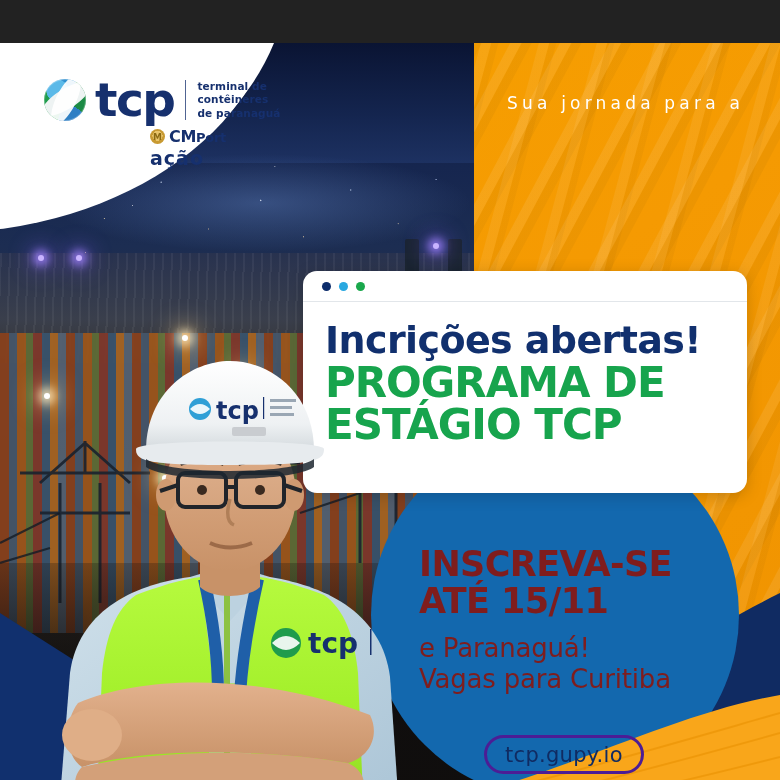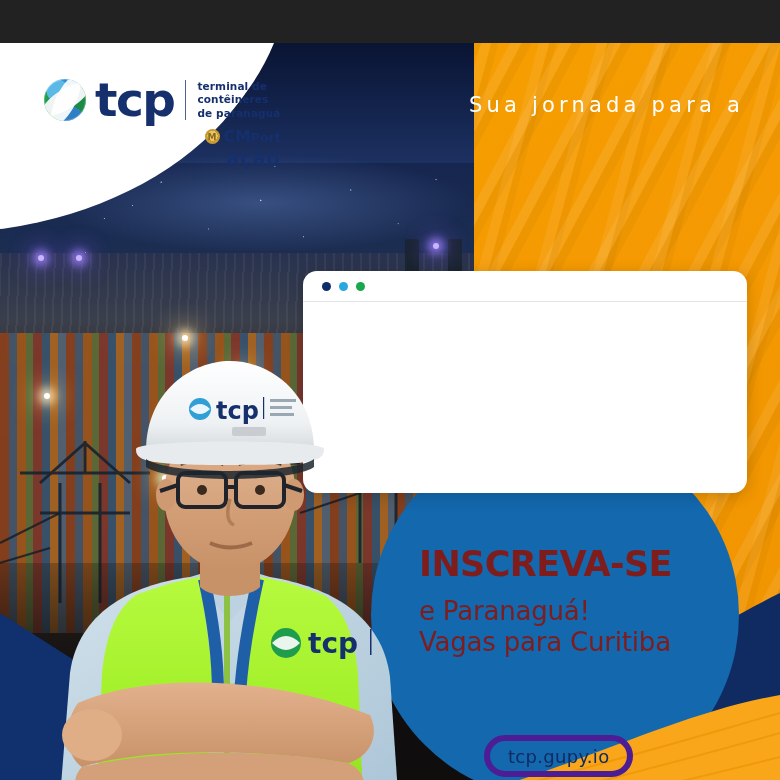--- a/index.html
+++ b/index.html
@@ -166,42 +166,42 @@
   }
   .wordmark{
     font-size:47px; line-height:.84; font-weight:700; color:#16306e;
     letter-spacing:-1.5px;
   }
   .divider-v{ width:1px; height:40px; background:#16306e; opacity:.75; margin:0 2px; }
   .tagline{
     font-size:10.5px; line-height:1.28; color:#16306e; font-weight:600; letter-spacing:.1px;
   }
   .cmport{
-    margin-left:106px; display:flex; flex-direction:column; align-items:flex-end; gap:1px;
+    margin-left:106px; display:flex; flex-direction:column; align-items:flex-start; gap:1px;
   }
   .cmport-top{ display:flex; align-items:center; gap:4px; }
   .cm-emblem{
     width:15px; height:15px; border-radius:50%;
     background:radial-gradient(circle at 50% 45%, #e8c46a 0 45%, #c89a32 46% 100%);
     position:relative;
   }
   .cm-emblem:after{
     content:"M"; position:absolute; inset:0; display:flex; align-items:center; justify-content:center;
     font-size:9px; color:#8c6a13; font-weight:700;
   }
   .cm-text{ font-size:16px; font-weight:700; color:#16306e; letter-spacing:-.3px; }
   .cm-text .sm{ font-size:13px; }
   .cm-cn{ font-size:19px; font-weight:700; color:#16306e; letter-spacing:1px; }
 
   
   .headline{
     position:absolute; right:36px; top:50px; text-align:right; z-index:5;
   }
   .headline .kicker{
-    color:#ffffff; font-size:21px; letter-spacing:4.2px; font-weight:400;
+    color:#ffffff; font-size:17px; letter-spacing:4.2px; font-weight:400;
     margin-bottom:2px;
   }
   .headline .big{
     font-size:51px; font-weight:700; letter-spacing:-1.2px; line-height:1;
     white-space:nowrap;
   }
   .headline .big .p1{ color:#11306e; }
   .headline .big .p2{ color:#ffffff; }
 
   
@@ -256,22 +256,22 @@
     position:absolute; left:419px; top:503px; width:290px; z-index:8; color:#7f1d1d;
   }
   .cta .l1{
     font-size:35px; font-weight:700; line-height:1.06; letter-spacing:-.6px;
   }
   .cta .l2{
     font-size:26px; font-weight:400; line-height:1.2; margin-top:13px; letter-spacing:-.2px;
   }
   .pill{
     position:absolute; left:484px; top:692px; z-index:9;
-    border:6px solid #4c1d95; border-radius:999px;
-    padding:5px 18px 4px; color:#102b62; font-size:18px; font-weight:500;
+    border:3px solid #4c1d95; border-radius:999px;
+    padding:5px 18px 4px; color:#102b62; font-size:21px; font-weight:500;
     letter-spacing:.3px;
   }
 
   
   .person{ position:absolute; left:18px; top:300px; width:420px; height:480px; z-index:8; }
 </style>
 </head>
 <body>
 
 <div id="poster">
@@ -355,33 +355,41 @@
 
   <div class="headline">
     <div class="kicker">Sua jornada para a</div>
   </div>
 
   <div class="blue-circle"></div>
 
   <div class="cta">
     <div class="l1">
       <div>INSCREVA-SE</div>
+      <div>ATÉ 15/11</div>
     </div>
     <div class="l2">
       <div>e Paranaguá!</div>
       <div>Vagas para Curitiba</div>
     </div>
   </div>
   <div class="pill">tcp.gupy.io</div>
 
   <div class="card">
     <div class="card-bar">
       <span class="dot d1"></span>
       <span class="dot d2"></span>
       <span class="dot d3"></span>
+    </div>
+    <div class="card-body">
+      <div class="card-line1">Incrições abertas!</div>
+      <div class="card-line2">
+        <div>PROGRAMA DE</div>
+        <div>ESTÁGIO TCP</div>
+      </div>
     </div>
   </div>
 
   <svg class="orange-wave" viewBox="0 0 470 190" preserveAspectRatio="none">
     <path d="M0 190 L470 190 L470 62 C380 78 300 118 200 150 C140 170 70 182 0 186 Z" fill="#f9a61a"></path>
     <g fill="none" stroke="#e89000" stroke-width="2" opacity=".55">
       <path d="M30 186 C140 176 260 140 470 80"></path>
       <path d="M60 190 C170 182 290 150 470 100"></path>
       <path d="M110 190 C210 186 320 162 470 124"></path>
     </g>

